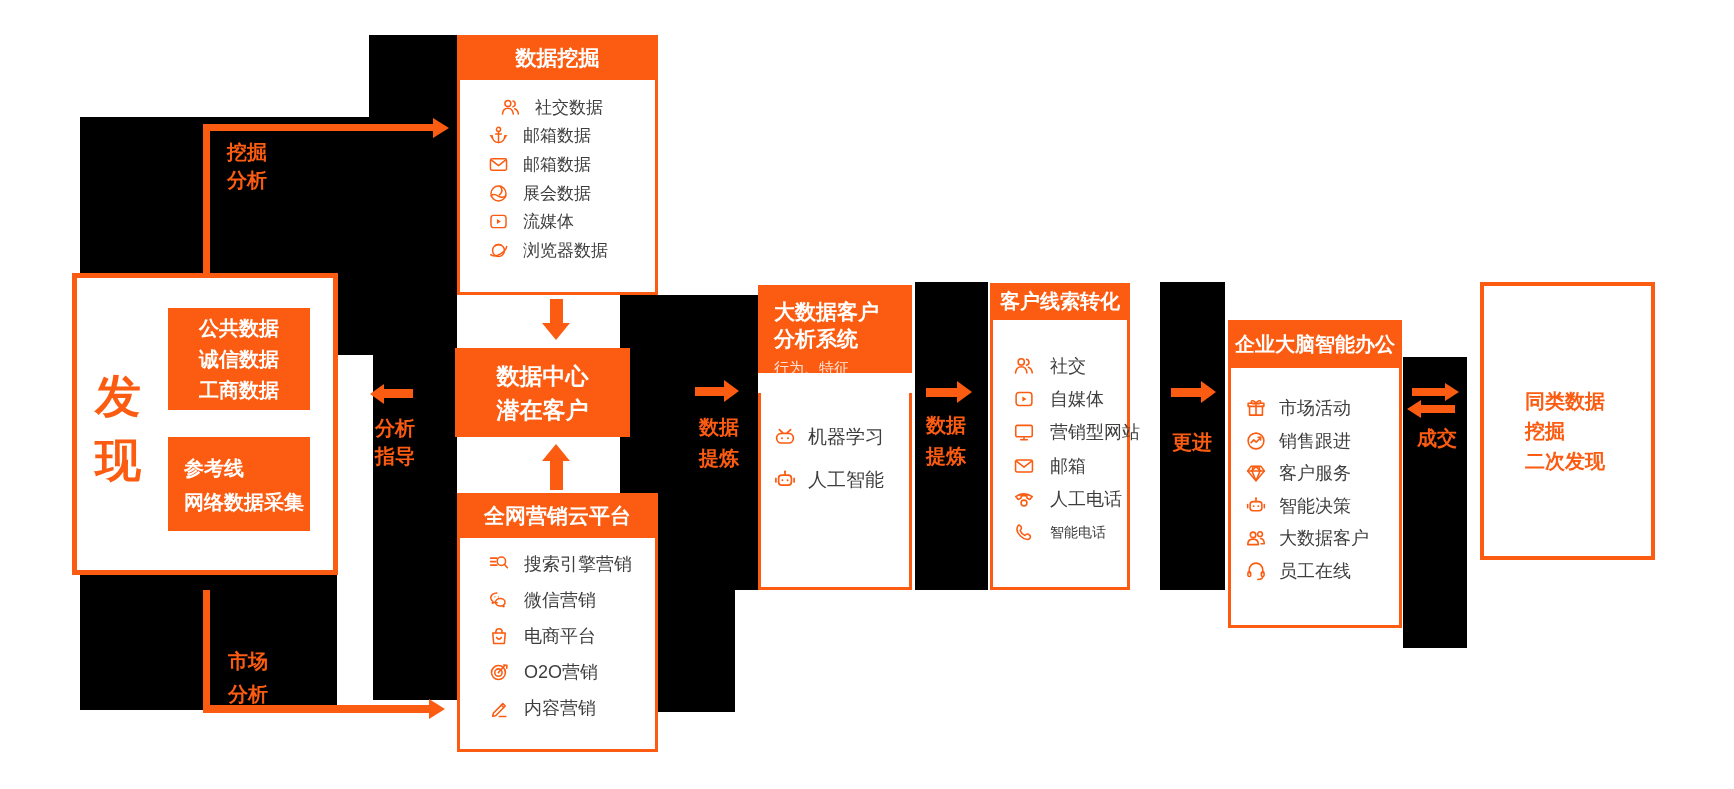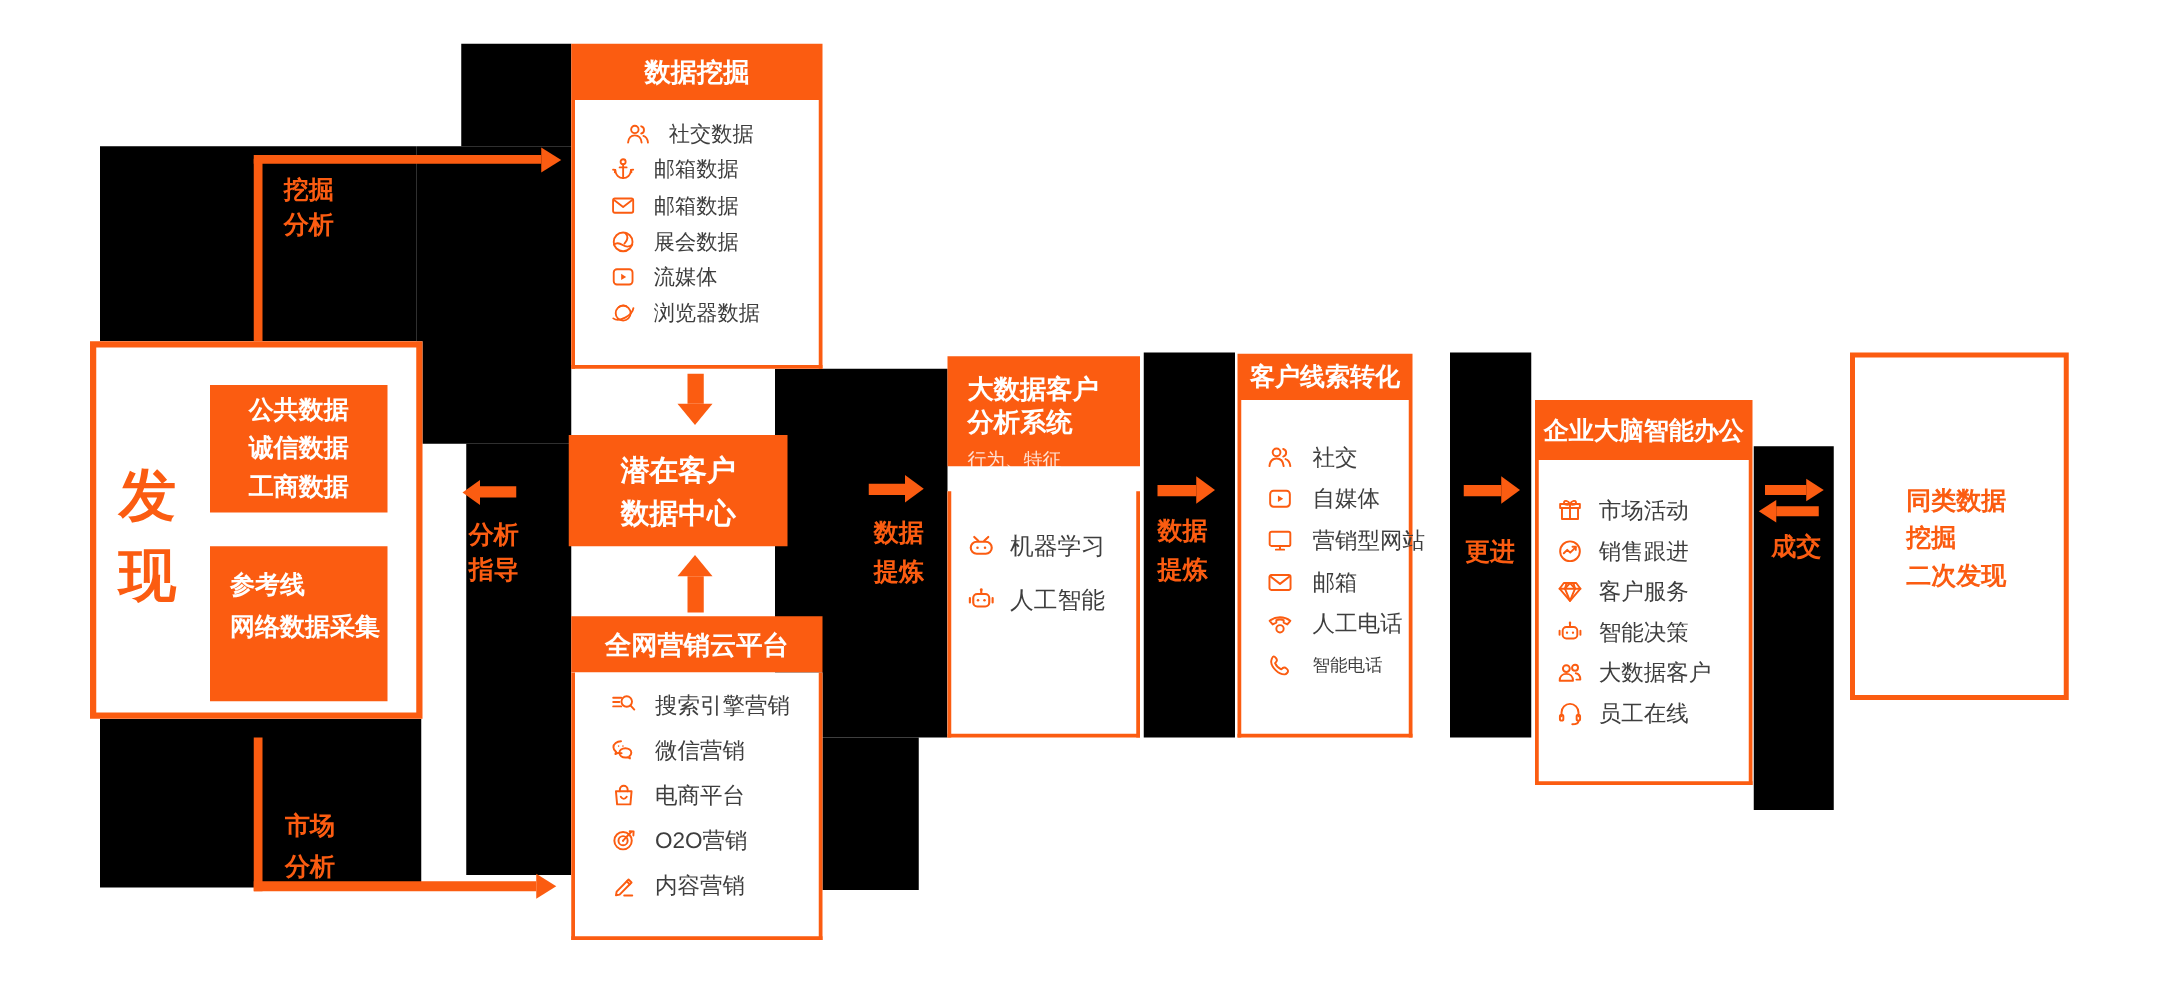--- a/index.html
+++ b/index.html
@@ -39,21 +39,21 @@
   <div class="wbox" style="left:72px;top:273px;width:266px;height:302px;border:5px solid var(--o);box-sizing:border-box;">
     <div style="position:absolute;left:18px;top:86px;color:var(--o);font-weight:bold;font-size:46px;line-height:64px;text-align:center;">
       <div>发</div>
       <div>现</div>
     </div>
     <div class="obox" style="left:91px;top:30px;width:142px;height:102px;color:#fff;font-weight:bold;font-size:20px;line-height:31px;text-align:center;padding-top:5px;box-sizing:border-box;">
       <div>公共数据</div>
       <div>诚信数据</div>
       <div>工商数据</div>
     </div>
-    <div class="obox" style="left:91px;top:159px;width:142px;height:124px;color:#fff;font-weight:bold;font-size:20px;line-height:34px;padding:14px 0 0 16px;box-sizing:border-box;">
+    <div class="obox" style="left:91px;top:159px;width:142px;height:94px;color:#fff;font-weight:bold;font-size:20px;line-height:34px;padding:14px 0 0 16px;box-sizing:border-box;">
       <div>参考线</div>
       <div>网络数据采集</div>
     </div>
   </div>
 
   <div class="bar" style="left:203px;top:127px;width:7px;height:146px;"></div>
   <div class="bar" style="left:203px;top:124px;width:230px;height:7px;"></div>
   <span class="tri" style="left:433px;top:118px;border-left:16px solid var(--o);border-top:10px solid transparent;border-bottom:10px solid transparent;"></span>
   <div class="lbl" style="left:227px;top:138px;">
     <div>挖掘</div>
@@ -143,22 +143,22 @@
             <span class="tx" style="font-size: 17px;">浏览器数据</span>
           </div>
         </div>
     </div>
   </div>
 
   <div class="bar" style="left:550px;top:299px;width:13px;height:24px;"></div>
   <span class="tri" style="left:542px;top:323px;border-top:17px solid var(--o);border-left:14px solid transparent;border-right:14px solid transparent;"></span>
 
   <div class="obox" style="left:455px;top:348px;width:175px;height:89px;color:#fff;font-weight:bold;font-size:23px;line-height:34px;text-align:center;padding-top:11px;box-sizing:border-box;">
+    <div>数据中心</div>
     <div>潜在客户</div>
-    <div>数据中心</div>
   </div>
 
   <span class="tri" style="left:542px;top:444px;border-bottom:17px solid var(--o);border-left:14px solid transparent;border-right:14px solid transparent;"></span>
   <div class="bar" style="left:550px;top:461px;width:13px;height:29px;"></div>
 
   <div style="position:absolute;left:457px;top:493px;width:201px;height:259px;">
     <div class="hdr" style="height:45px;font-size:21px;">
       <span>全网营销云平台</span>
     </div>
     <div class="body" style="top:45px;box-sizing:border-box;">

